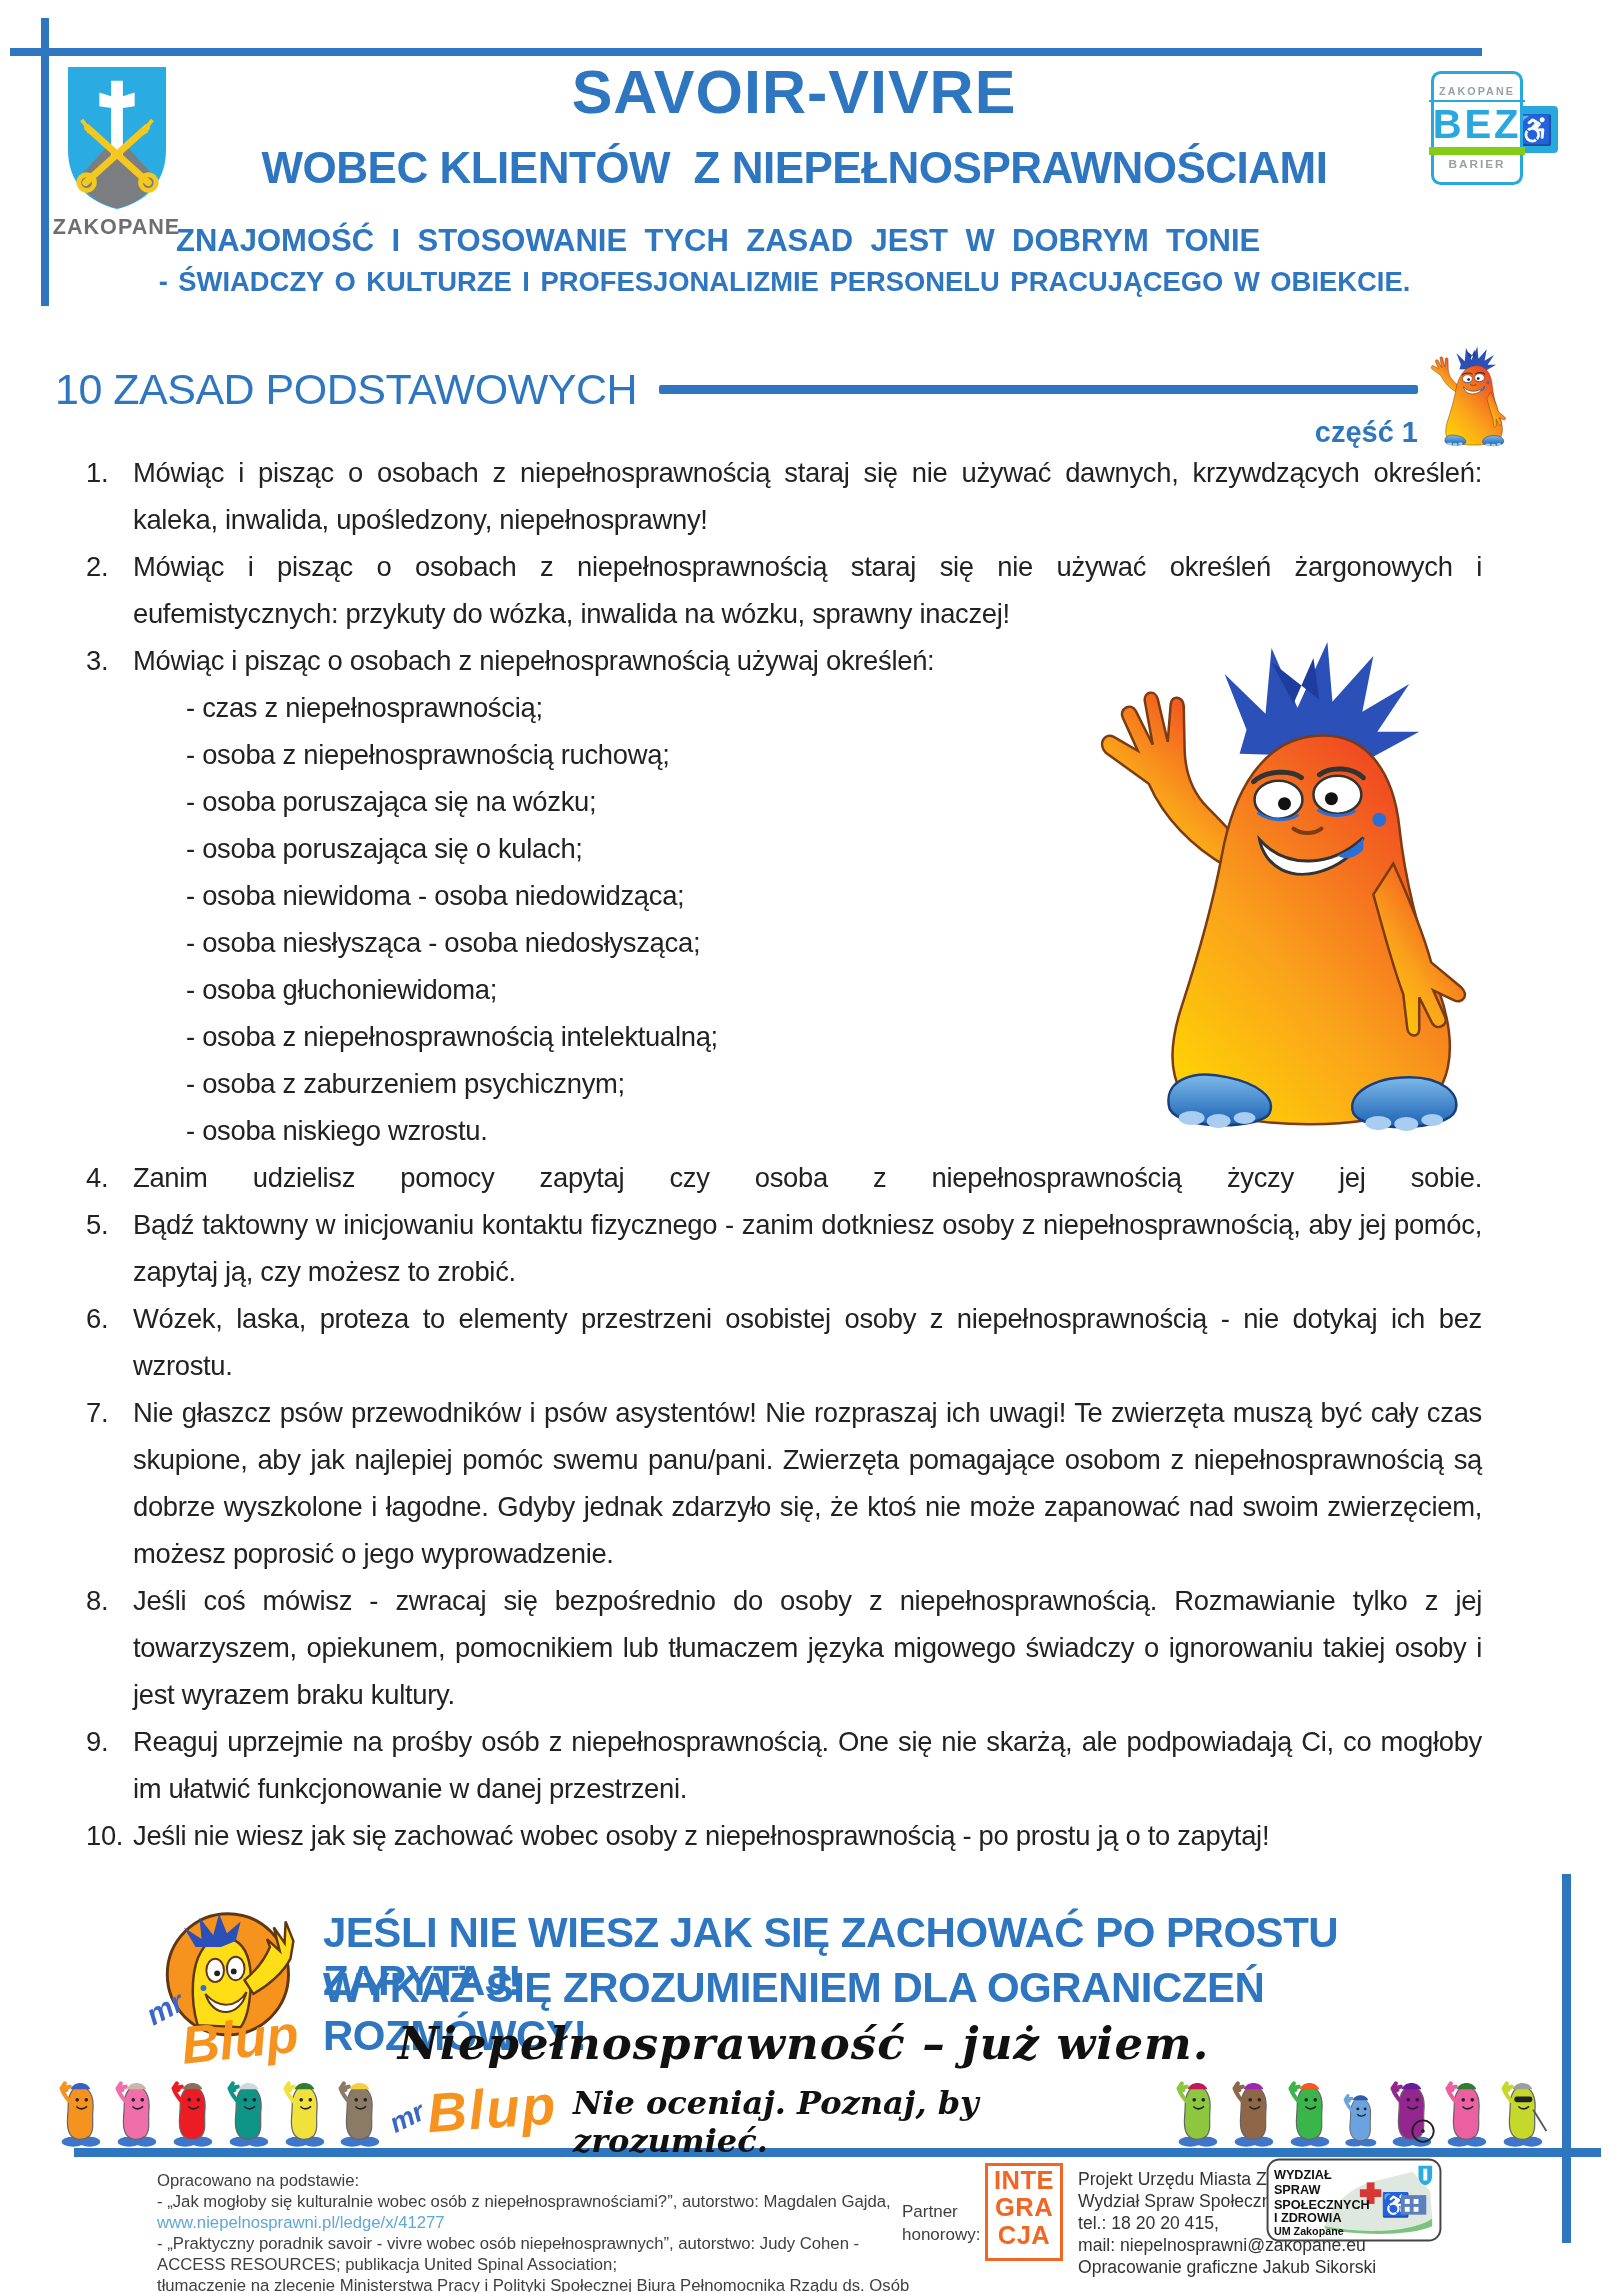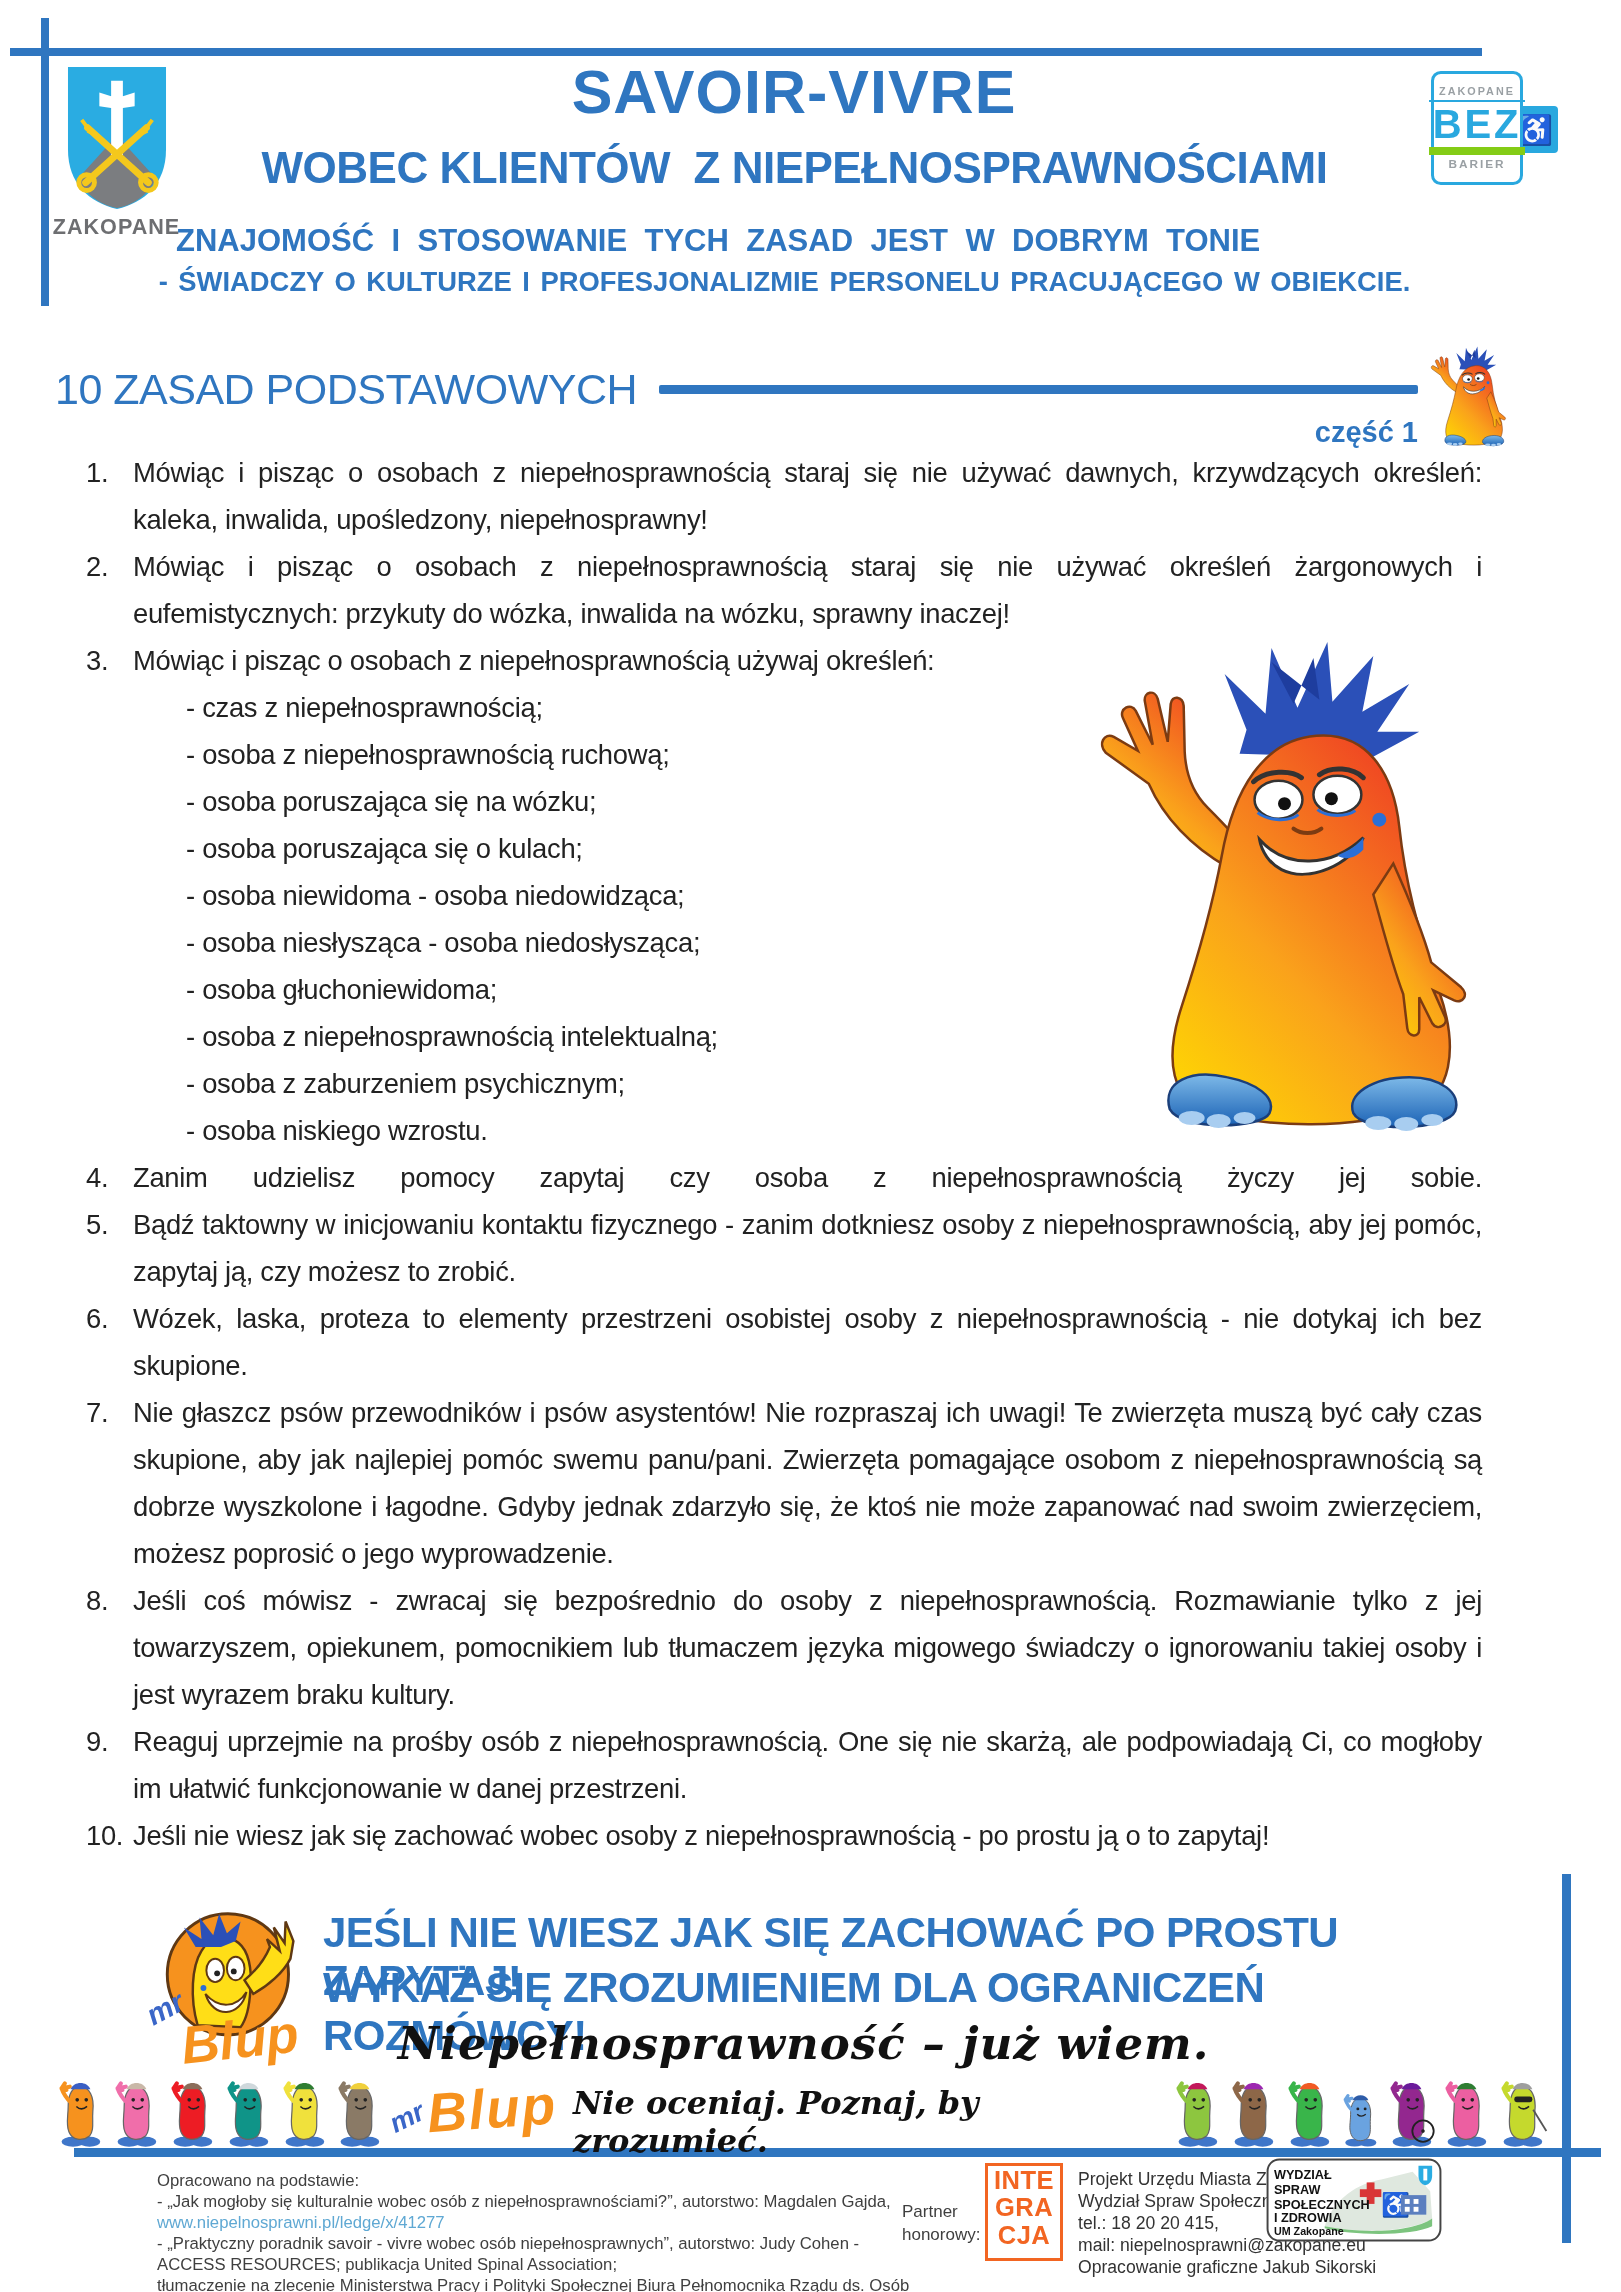--- a/index.html
+++ b/index.html
@@ -231,21 +231,21 @@
       </li>
       <li class="rule">
         <span class="rule-num">5.</span>
         <div class="rule-body">
           <div class="rule-text">Bądź taktowny w inicjowaniu kontaktu fizycznego - zanim dotkniesz osoby z niepełnosprawnością, aby jej pomóc, zapytaj ją, czy możesz to zrobić.</div>
         </div>
       </li>
       <li class="rule">
         <span class="rule-num">6.</span>
         <div class="rule-body">
-          <div class="rule-text">Wózek, laska, proteza to elementy przestrzeni osobistej osoby z niepełnosprawnością - nie dotykaj ich bez skupione.</div>
+          <div class="rule-text">Wózek, laska, proteza to elementy przestrzeni osobistej osoby z niepełnosprawnością - nie dotykaj ich bez wzrostu.</div>
         </div>
       </li>
       <li class="rule">
         <span class="rule-num">7.</span>
         <div class="rule-body">
           <div class="rule-text">Nie głaszcz psów przewodników i psów asystentów! Nie rozpraszaj ich uwagi! Te zwierzęta muszą być cały czas skupione, aby jak najlepiej pomóc swemu panu/pani. Zwierzęta pomagające osobom z niepełnosprawnością są dobrze wyszkolone i łagodne. Gdyby jednak zdarzyło się, że ktoś nie może zapanować nad swoim zwierzęciem, możesz poprosić o jego wyprowadzenie.</div>
         </div>
       </li>
       <li class="rule">
         <span class="rule-num">8.</span>

